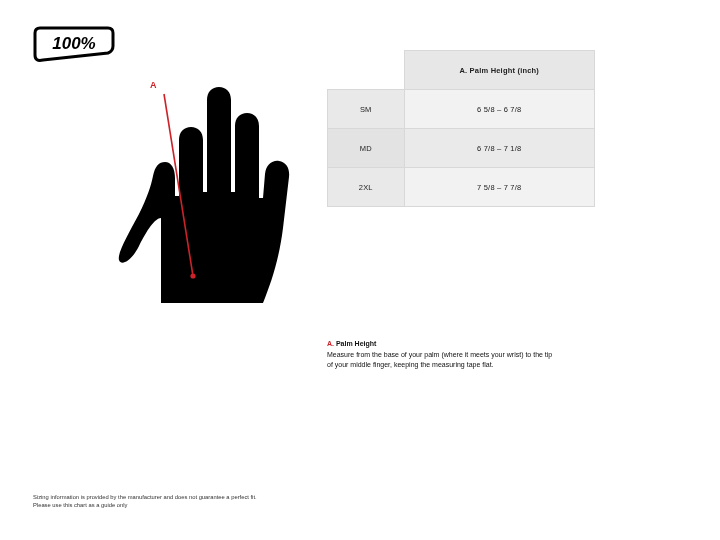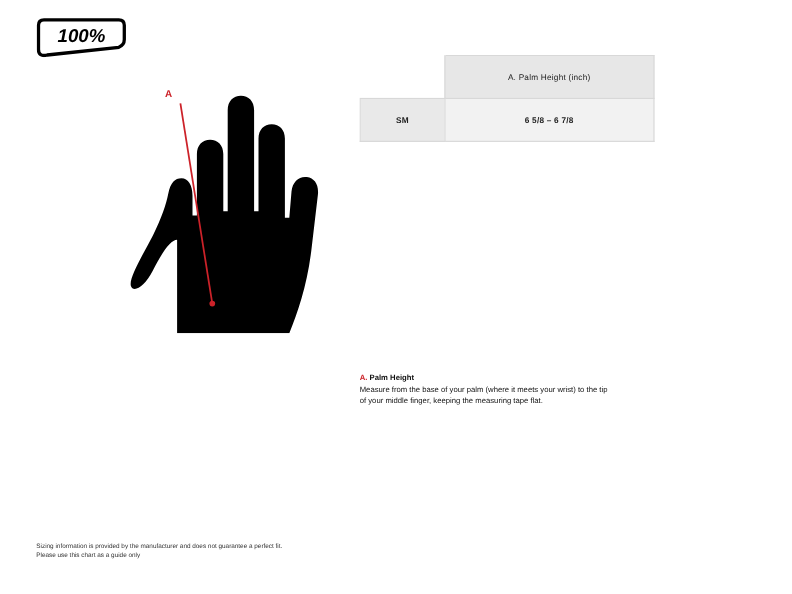--- a/index.html
+++ b/index.html
@@ -13,21 +13,21 @@
     font-family: "Liberation Sans", sans-serif;
     color: #1a1a1a;
     overflow: hidden;
     position: relative;
   }
 
   
   .logo-wrap {
     position: absolute;
     left: 33px;
-    top: 16px;
+    top: 26px;
     width: 82px;
     height: 36px;
   }
   .logo-svg { display: block; }
 
   
   .glove-wrap {
     position: absolute;
     left: 95px;
     top: 78px;
@@ -61,45 +61,45 @@
 
   table.size-table {
     border-collapse: collapse;
     width: 268px;
     table-layout: fixed;
   }
   table.size-table td, table.size-table th {
     border: 1px solid #d8d8d8;
     height: 38px;
     font-size: 7.5px;
-    font-weight: bold;
+    font-weight: normal;
     color: #222;
     text-align: center;
     vertical-align: middle;
     padding: 0 4px;
     letter-spacing: .2px;
   }
   table.size-table th.corner {
     background: #ffffff;
     border-left: none;
     border-top: none;
     border-right: 1px solid #d8d8d8;
     width: 68px;
   }
   table.size-table th.hdr {
     background: #e7e7e7;
-    font-weight: normal;
+    font-weight: bold;
   }
   table.size-table td.size-cell {
     background: #e7e7e7;
     width: 68px;
   }
   table.size-table td.val-cell {
     background: #f2f2f2;
-    font-weight: bold;
+    font-weight: normal;
   }
   table.size-table tr:nth-child(odd) td.val-cell { background: #f2f2f2; }
   table.size-table tr:nth-child(even) td.val-cell { background: #eaeaea; }
   table.size-table tr:nth-child(odd) td.size-cell { background: #e9e9e9; }
   table.size-table tr:nth-child(even) td.size-cell { background: #e3e3e3; }
 
   
   .measure-block {
     position: absolute;
     left: 327px;
@@ -196,20 +196,28 @@
       <tr>
         <th class="corner"></th>
         <th class="hdr">A. Palm Height (inch)</th>
       </tr>
     </thead>
     <tbody>
       <tr>
         <td class="size-cell">SM</td>
         <td class="val-cell">6 5/8 – 6 7/8</td>
       </tr>
+      <tr>
+        <td class="size-cell">MD</td>
+        <td class="val-cell">6 7/8 – 7 1/8</td>
+      </tr>
+      <tr>
+        <td class="size-cell">2XL</td>
+        <td class="val-cell">7 5/8 – 7 7/8</td>
+      </tr>
     </tbody>
   </table>
 </div>
 
 <div class="measure-block">
   <p class="measure-sub"><span>A.</span><span class="sub-rest"> Palm Height</span></p>
   <p class="measure-body">Measure from the base of your palm (where it meets your wrist) to the tip of your middle finger, keeping the measuring tape flat.</p>
 </div>
 
 <div class="footer">

